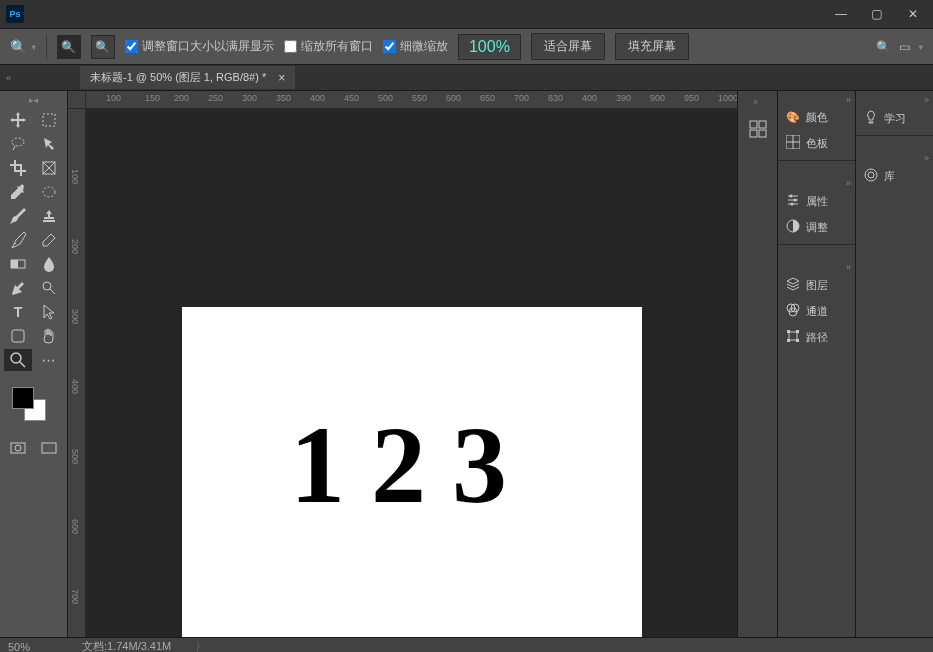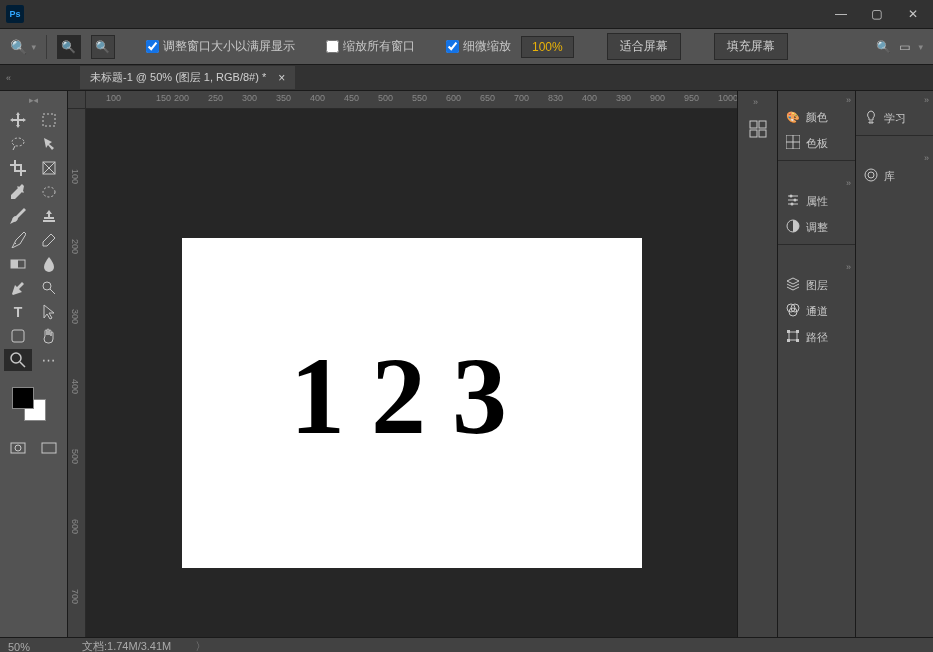--- a/index.html
+++ b/index.html
@@ -13,24 +13,24 @@
 .win-controls { margin-left: auto; display: flex; gap: 8px; }
 .win-btn { width: 28px; height: 20px; display: flex; align-items: center; justify-content: center; color: #c8c8c8; cursor: default; }
 
 
 .optionsbar { height: 36px; background: #535353; display: flex; align-items: center; padding: 0 10px; gap: 10px; border-bottom: 1px solid #1a1a1a; }
 .opt-tool { display: flex; align-items: center; gap: 4px; }
 .zoom-icon { font-size: 14px; }
 .opt-divider { width: 1px; height: 24px; background: #3a3a3a; }
 .opt-btn { width: 24px; height: 24px; display: flex; align-items: center; justify-content: center; background: #424242; border: 1px solid #2a2a2a; }
 .opt-btn.active { background: #2a2a2a; }
-.opt-check { display: flex; align-items: center; gap: 4px; font-size: 12px; margin-left: 21px; }
+.opt-check { display: flex; align-items: center; gap: 4px; font-size: 12px; }
 .opt-check input { accent-color: #1473e6; }
-.opt-field { background: #424242; border: 1px solid #2a2a2a; padding: 3px 10px; font-size: 12px; color: #eab308; }
-.opt-button { background: #424242; border: 1px solid #2a2a2a; padding: 4px 12px; font-size: 12px; color: #d0d0d0; margin-left: 23px; }
+.opt-field { background: #424242; border: 1px solid #2a2a2a; padding: 3px 10px; font-size: 16px; color: #5eead4; }
+.opt-button { background: #424242; border: 1px solid #2a2a2a; padding: 4px 12px; font-size: 12px; color: #d0d0d0; }
 .opt-right { margin-left: auto; display: flex; gap: 8px; align-items: center; }
 
 
 .tabbar { height: 26px; background: #323232; display: flex; align-items: center; padding-left: 80px; border-bottom: 1px solid #1a1a1a; position: relative; }
 .tabbar-left-icons { position: absolute; left: 6px; display: flex; gap: 6px; align-items: center; }
 .doc-tab { background: #424242; padding: 4px 10px; font-size: 11px; color: #d0d0d0; display: flex; align-items: flex-end; gap: 12px; }
 .tab-close { font-size: 12px; cursor: default; }
 
 
 .main { display: flex; height: calc(100% - 26px - 36px - 26px - 18px); }
@@ -48,21 +48,21 @@
 
 
 .canvas-area { flex: 1; background: #262626; display: flex; flex-direction: column; position: relative; }
 .ruler-row { display: flex; height: 18px; }
 .ruler-corner { width: 18px; height: 18px; background: #424242; border-right: 1px solid #2a2a2a; border-bottom: 1px solid #2a2a2a; }
 .ruler-h { flex: 1; background: #424242; border-bottom: 1px solid #2a2a2a; position: relative; overflow: hidden; }
 .ruler-h .tick-label { position: absolute; top: 2px; font-size: 9px; color: #888; }
 .canvas-row { flex: 1; display: flex; }
 .ruler-v { width: 18px; background: #424242; border-right: 1px solid #2a2a2a; position: relative; overflow: hidden; }
 .ruler-v .tick-label { position: absolute; left: 2px; font-size: 9px; color: #888; writing-mode: vertical-lr; }
-.viewport { flex: 1; background: #262626; display: flex; align-items: center; justify-content: center; padding-top: 60px; overflow: hidden; }
+.viewport { flex: 1; background: #262626; display: flex; align-items: flex-end; justify-content: center; padding-top: 60px; overflow: hidden; }
 .canvas { background: #fff; width: 460px; height: 330px; position: relative; }
 .canvas-text { position: absolute; top: 48%; left: 50%; transform: translate(-50%, -50%); color: #000; font-size: 110px; font-weight: 900; font-family: Georgia, serif; letter-spacing: 26px; }
 
 
 .panel-col { width: 40px; background: #424242; border-left: 1px solid #1a1a1a; padding-top: 6px; display: flex; flex-direction: column; align-items: center; gap: 10px; }
 .panel-icon { width: 24px; height: 24px; display: flex; align-items: center; justify-content: center; }
 
 .panel-group { width: 78px; background: #424242; border-left: 1px solid #1a1a1a; padding-top: 4px; }
 .panel-header-handle { height: 10px; display: flex; justify-content: flex-end; padding-right: 4px; }
 .panel-item { display: flex; align-items: center; gap: 6px; padding: 5px 8px; font-size: 11px; cursor: default; }
@@ -271,21 +271,21 @@
           </svg>
         </div>
     </div>
   </div>
 
   <div class="canvas-area">
     <div class="ruler-row">
       <div class="ruler-corner"></div>
       <div class="ruler-h" id="ruler-h">
           <span class="tick-label" style="left: 20px;">100</span>
-          <span class="tick-label" style="left: 70px; text-align: right;">150</span>
+          <span class="tick-label" style="left: 59px; text-align: right;">150</span>
           <span class="tick-label" style="left: 88px;">200</span>
           <span class="tick-label" style="left: 122px;">250</span>
           <span class="tick-label" style="left: 156px;">300</span>
           <span class="tick-label" style="left: 190px;">350</span>
           <span class="tick-label" style="left: 224px;">400</span>
           <span class="tick-label" style="left: 258px; text-align: center;">450</span>
           <span class="tick-label" style="left: 292px;">500</span>
           <span class="tick-label" style="left: 326px;">550</span>
           <span class="tick-label" style="left: 360px;">600</span>
           <span class="tick-label" style="left: 394px;">650</span>

